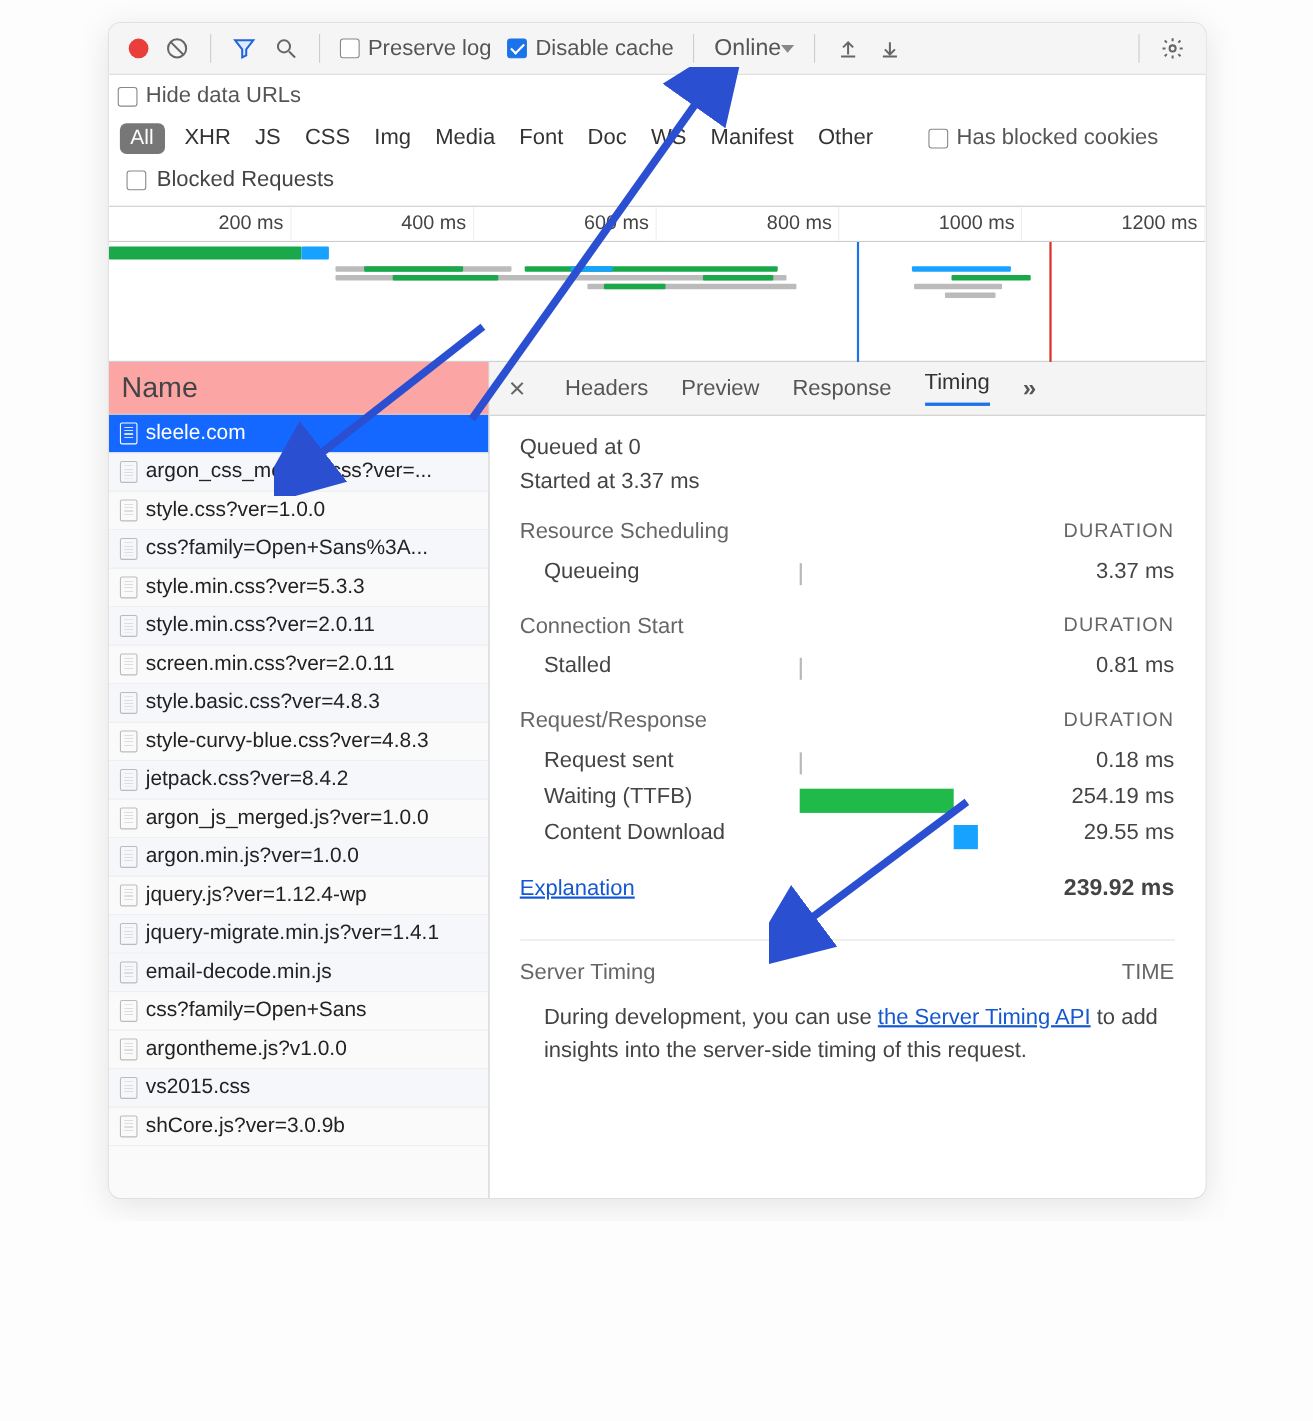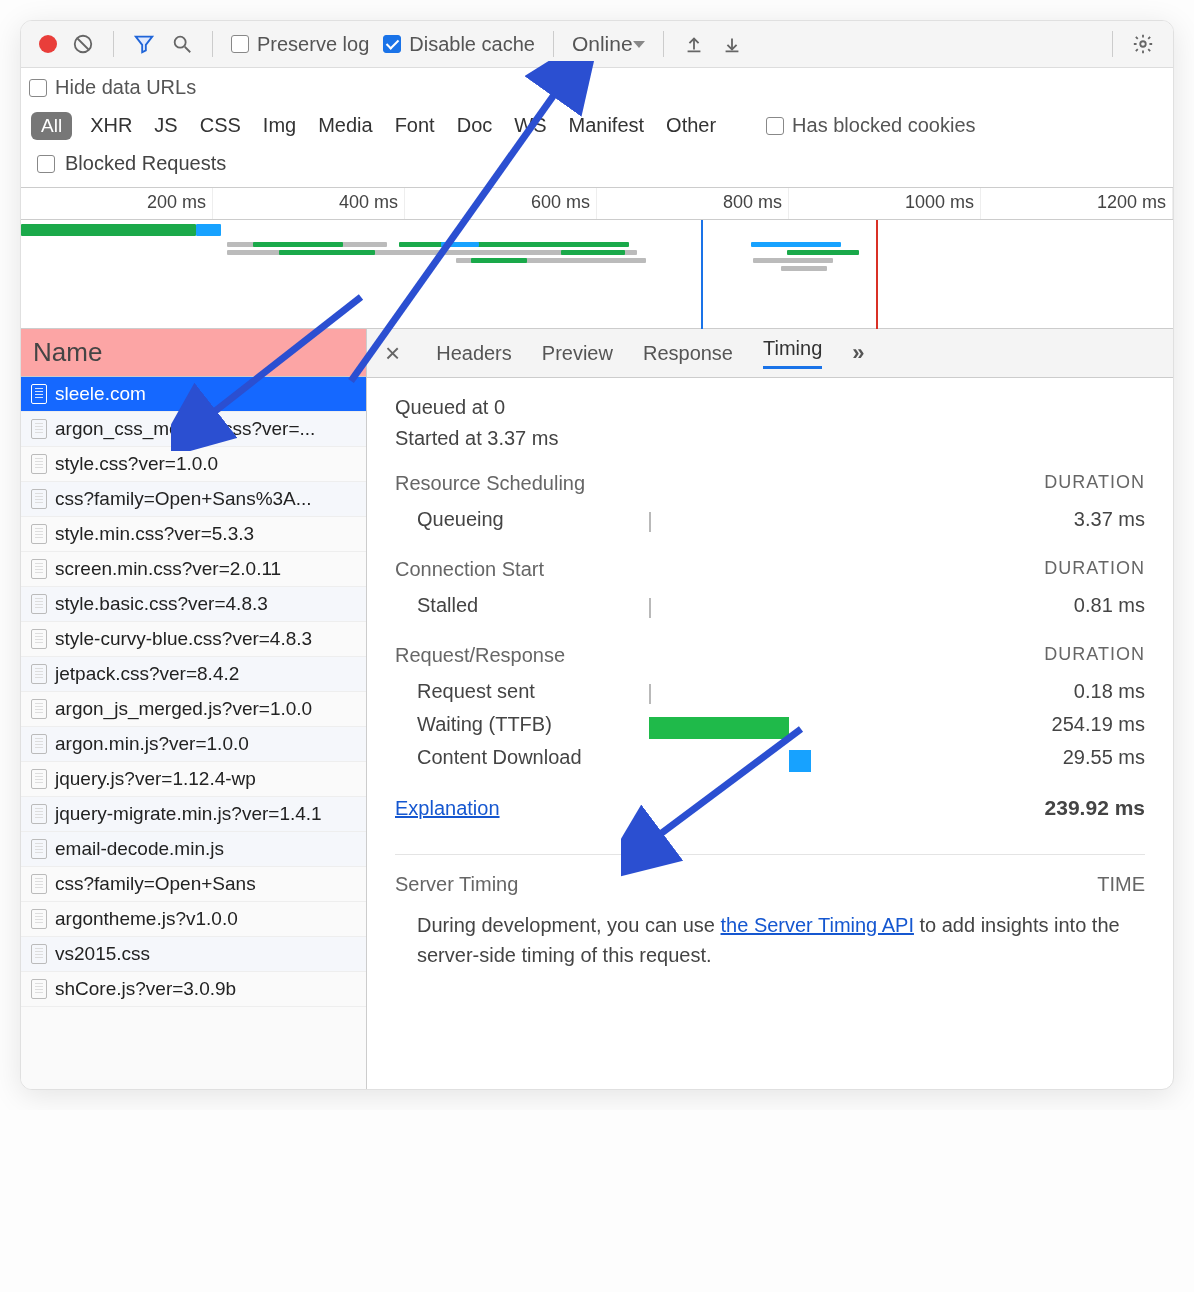--- a/index.html
+++ b/index.html
@@ -1,17 +1,17 @@
 <!DOCTYPE html>
 <html><head>
 <meta charset="utf-8">
 <style>
   * { box-sizing: border-box; margin: 0; padding: 0; }
   body { font-family: -apple-system, "Segoe UI", Helvetica, Arial, sans-serif; font-size: 18px; color: #333; background: #fdfdfd; }
-  .window { width: 1154px; margin: 20px auto; border: 1px solid #e0e0e0; border-radius: 12px; box-shadow: 0 6px 30px rgba(0,0,0,0.1); background: #fff; overflow: hidden; position: relative; }
+  .window { width: 999px; margin: 20px auto; border: 1px solid #e0e0e0; border-radius: 12px; box-shadow: 0 6px 30px rgba(0,0,0,0.1); background: #fff; overflow: hidden; position: relative; }
 
   
   .toolbar { display:flex; align-items:center; gap: 14px; padding: 10px 18px; border-bottom: 1px solid #ddd; background:#f5f5f5;}
   .red-dot { width:18px; height:18px; border-radius:50%; background:#e93e3a; }
   .icon-btn { width:24px; height:24px; color:#666; display:flex; align-items:center; justify-content:center; }
   .icon-btn svg { width:22px; height:22px; stroke:#666; fill:none; stroke-width:2; }
   .funnel svg { stroke:#2065d8; fill:#dfe9ff; }
   .divider { width:1px; height:26px; background:#ccc; margin:0 4px; }
   .checkbox { display:flex; align-items:center; gap:8px; font-size:20px; color:#555; }
   .chk { width:18px; height:18px; border:1.5px solid #888; border-radius:3px; background:#fff; }
@@ -216,20 +216,24 @@
             <span class="file-ico"></span>
             <span>style.css?ver=1.0.0</span>
           </div>
           <div class="req-row alt">
             <span class="file-ico"></span>
             <span>css?family=Open+Sans%3A...</span>
           </div>
           <div class="req-row">
             <span class="file-ico"></span>
             <span>style.min.css?ver=5.3.3</span>
+          </div>
+          <div class="req-row alt">
+            <span class="file-ico"></span>
+            <span>style.min.css?ver=2.0.11</span>
           </div>
           <div class="req-row">
             <span class="file-ico"></span>
             <span>screen.min.css?ver=2.0.11</span>
           </div>
           <div class="req-row alt">
             <span class="file-ico"></span>
             <span>style.basic.css?ver=4.8.3</span>
           </div>
           <div class="req-row">

